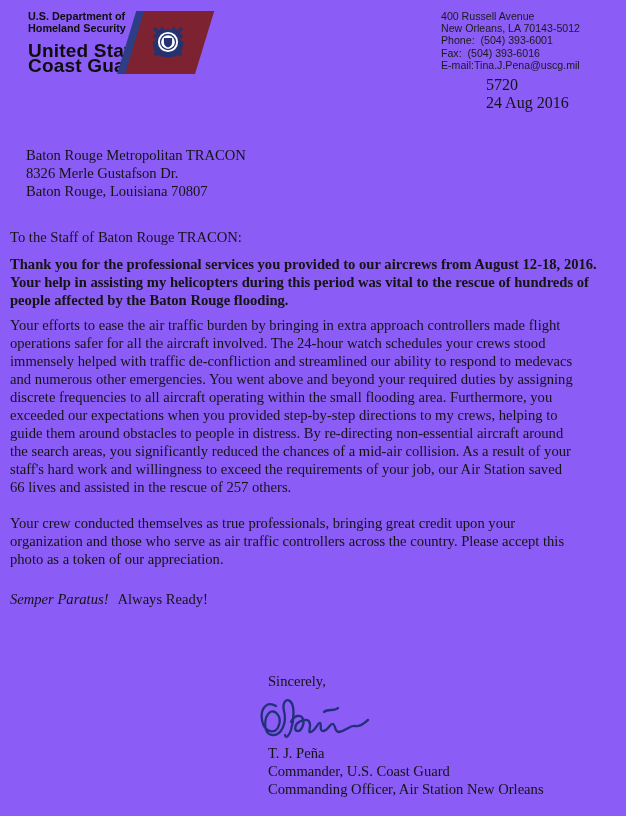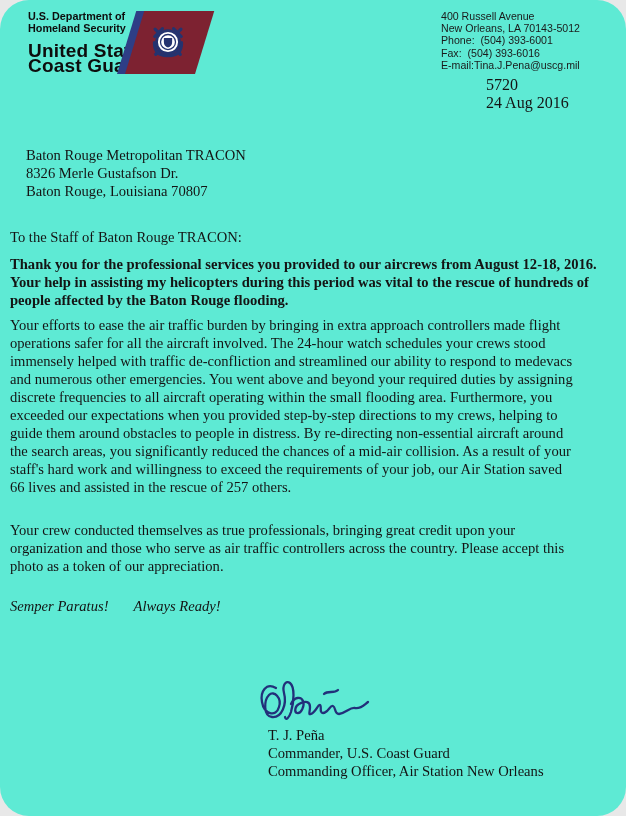--- a/index.html
+++ b/index.html
@@ -1,19 +1,19 @@
 <!DOCTYPE html>
 <html><head>
 <meta charset="utf-8">
 <style>
   html,body{margin:0;padding:0;}
   body{background:#e8e8e8;font-family:"Liberation Serif",serif;}
   .page{
     position:relative;width:626px;height:816px;margin:0 auto;
-    background:#5eead4;color:#141414;overflow:hidden;border-radius:29px;
+    background:#8b5cf6;color:#141414;overflow:hidden;
   }
   .pre{white-space:pre-wrap;}
 
   
   .hdr-left{position:absolute;left:28px;top:10px;font-family:"Liberation Sans",sans-serif;color:#0d0d0d;}
   .dept{font-size:10.8px;line-height:12px;font-weight:bold;}
   .service{font-size:19px;line-height:14.5px;font-weight:bold;margin-top:10px;letter-spacing:.2px;}
 
   .logo{position:absolute;left:0;top:0;width:626px;height:90px;pointer-events:none;}
   .stripe{position:absolute;transform-origin:bottom left;transform:skewX(-17deg);}
@@ -28,24 +28,24 @@
 
   .refblock{position:absolute;left:443px;top:76px;font-size:16px;line-height:18px;margin-left:43px;}
 
   
   .doc-body{position:absolute;left:10px;top:130px;width:612px;font-size:14.6px;line-height:18px;}
   .recipient{margin:16px;}
   .salutation{margin-top:28px;}
   .para{margin:0;}
   .p1{margin-top:9px;font-weight:bold;}
   .p2{margin-top:7px;}
-  .p3{margin-top:25px;}
+  .p3{margin-top:18px;}
   .closing{margin-top:22px;}
   .closing .motto{font-style:italic;}
-  .closing .translation{margin-left:25px;font-style:italic;}
+  .closing .translation{margin-left:9px;}
 
   
   .sig{position:absolute;left:268px;top:672px;font-size:14.6px;line-height:18px;}
   .sig-img{display:block;margin:2px 0 0 -12px;}
 </style>
 </head>
 <body>
 
 <div class="page">
 
@@ -109,20 +109,21 @@
 66 lives and assisted in the rescue of 257 others.</p>
     <p class="para p3 pre">Your crew conducted themselves as true professionals, bringing great credit upon your
 organization and those who serve as air traffic controllers across the country. Please accept this
 photo as a token of our appreciation.</p>
     <div class="closing">
       <span class="motto">Semper Paratus!</span><span class="translation">Always Ready!</span>
     </div>
   </div>
 
   <div class="sig">
+    <div>Sincerely,</div>
     <svg class="sig-img" width="118" height="52" viewBox="0 0 118 52">
       <g stroke="#22307a" stroke-width="2.3" fill="none" stroke-linecap="round" stroke-linejoin="round">
         <path d="M20 14 C10 8 4 18 6 28 C8 40 20 44 23 33 C26 24 18 16 13 21 C8 26 7 42 16 43 C26 44 31 30 28 19 C26 11 30 6 34 9 C39 13 38 28 35 38 C33 44 30 47 29 43"></path>
         <path d="M35 30 C38 23 45 22 47 27 C49 32 45 40 41 39 C38 38 39 32 43 30 C50 26 54 28 54 33 C54 38 52 41 55 40 C60 38 62 30 64 31 C66 32 63 39 67 39 C72 39 74 31 77 32 C80 33 78 40 83 40 C90 39 94 33 99 34 C105 35 108 31 112 28"></path>
         <path d="M68 20 C72 16 78 20 82 16"></path>
       </g>
     </svg>
     <div>T. J. Peña</div>
     <div>Commander, U.S. Coast Guard</div>
     <div>Commanding Officer, Air Station New Orleans</div>

